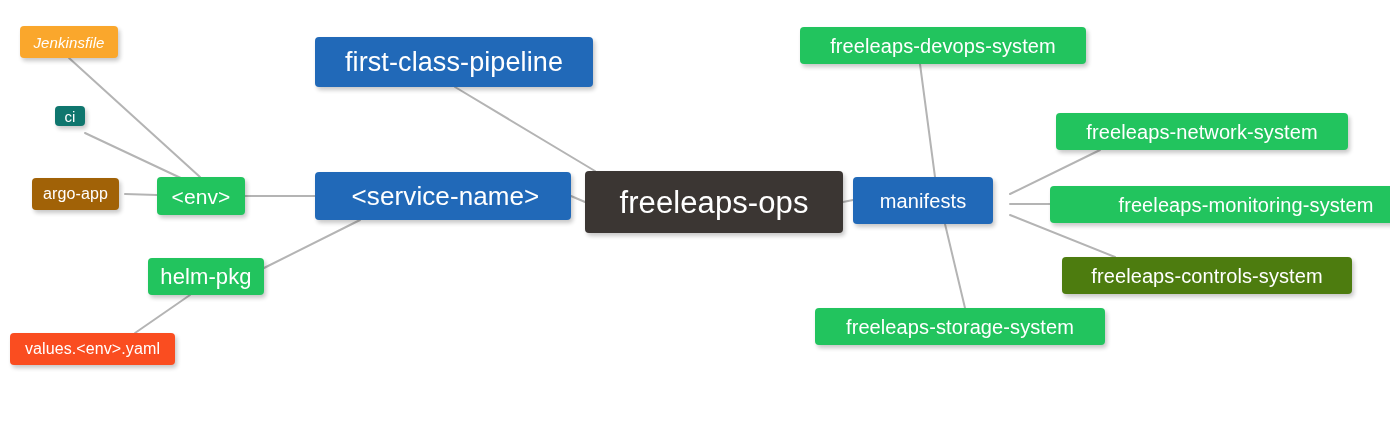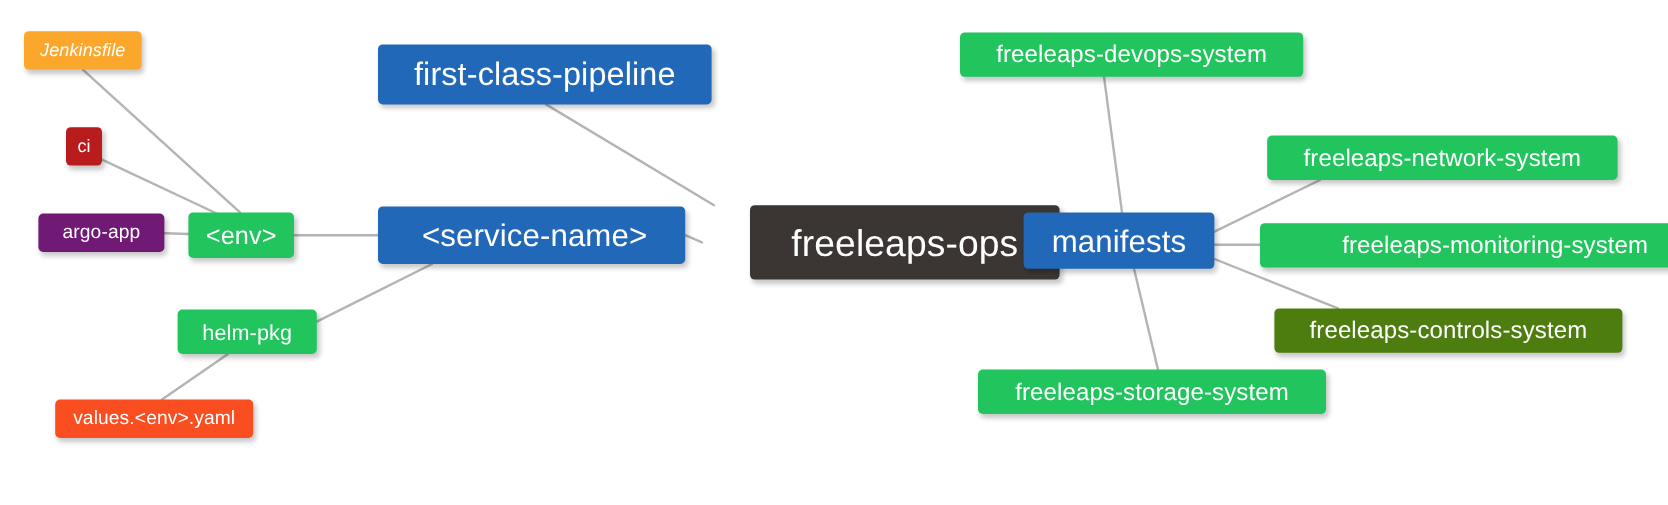--- a/index.html
+++ b/index.html
@@ -39,29 +39,29 @@
       <line x1="185" y1="180" x2="85" y2="133" stroke="#b4b4b4" stroke-width="2" stroke-linecap="round"></line>
       <line x1="157" y1="195" x2="125" y2="194" stroke="#b4b4b4" stroke-width="2" stroke-linecap="round"></line>
       <line x1="190" y1="295" x2="135" y2="333" stroke="#b4b4b4" stroke-width="2" stroke-linecap="round"></line>
       <line x1="935" y1="177" x2="920" y2="64" stroke="#b4b4b4" stroke-width="2" stroke-linecap="round"></line>
       <line x1="1010" y1="194" x2="1100" y2="150" stroke="#b4b4b4" stroke-width="2" stroke-linecap="round"></line>
       <line x1="1010" y1="204" x2="1050" y2="204" stroke="#b4b4b4" stroke-width="2" stroke-linecap="round"></line>
       <line x1="1010" y1="215" x2="1115" y2="257" stroke="#b4b4b4" stroke-width="2" stroke-linecap="round"></line>
       <line x1="945" y1="224" x2="965" y2="308" stroke="#b4b4b4" stroke-width="2" stroke-linecap="round"></line>
     </svg>
   <div id="nodes">
-      <div class="node" style="left: 585px; top: 171px; width: 258px; height: 62px; background: rgb(59, 54, 51); font-size: 31px; margin-left: 40px;">freeleaps-ops</div>
+      <div class="node" style="left: 585px; top: 171px; width: 258px; height: 62px; background: rgb(59, 54, 51); font-size: 31px;">freeleaps-ops</div>
       <div class="node" style="left: 315px; top: 172px; width: 256px; height: 48px; background: rgb(33, 105, 184); font-size: 26px; padding-left: 15px;">&lt;service-name&gt;</div>
-      <div class="node" style="left: 853px; top: 177px; width: 159px; height: 47px; background: rgb(33, 105, 184); font-size: 26px;">manifests</div>
+      <div class="node" style="left: 853px; top: 177px; width: 140px; height: 47px; background: rgb(33, 105, 184); font-size: 20px;">manifests</div>
       <div class="node" style="left: 315px; top: 37px; width: 278px; height: 50px; background: rgb(33, 105, 184); font-size: 27px;">first-class-pipeline</div>
       <div class="node" style="left: 157px; top: 177px; width: 88px; height: 38px; background: rgb(34, 196, 94); font-size: 21px;">&lt;env&gt;</div>
       <div class="node" style="left: 20px; top: 26px; width: 98px; height: 32px; background: rgb(250, 167, 44); font-size: 15px; font-style: italic;">Jenkinsfile</div>
-      <div class="node" style="left: 55px; top: 106px; width: 30px; height: 32px; background: #b91c1c; font-size: 15px;">ci</div>
-      <div class="node" style="left: 32px; top: 178px; width: 105px; height: 32px; background: #701a75; font-size: 16px;">argo-app</div>
-      <div class="node" style="left: 148px; top: 258px; width: 116px; height: 37px; background: rgb(34, 196, 94); font-size: 18px;">helm-pkg</div>
-      <div class="node" style="left: 10px; top: 333px; width: 165px; height: 32px; background: rgb(250, 77, 32); font-size: 16px; margin-left: 36px;">values.&lt;env&gt;.yaml</div>
+      <div class="node" style="left: 55px; top: 106px; width: 30px; height: 20px; background: #0f766e; font-size: 15px;">ci</div>
+      <div class="node" style="left: 32px; top: 178px; width: 87px; height: 32px; background: #a16207; font-size: 16px;">argo-app</div>
+      <div class="node" style="left: 148px; top: 258px; width: 116px; height: 37px; background: rgb(34, 196, 94); font-size: 22px;">helm-pkg</div>
+      <div class="node" style="left: 10px; top: 333px; width: 165px; height: 32px; background: rgb(250, 77, 32); font-size: 16px;">values.&lt;env&gt;.yaml</div>
       <div class="node" style="left: 800px; top: 27px; width: 286px; height: 37px; background: rgb(34, 196, 94); font-size: 20px;">freeleaps-devops-system</div>
       <div class="node" style="left: 1056px; top: 113px; width: 292px; height: 37px; background: rgb(34, 196, 94); font-size: 20px;">freeleaps-network-system</div>
       <div class="node" style="left: 1050px; top: 186px; width: 392px; height: 37px; background: rgb(34, 196, 94); font-size: 20px;">freeleaps-monitoring-system</div>
       <div class="node" style="left: 1062px; top: 257px; width: 290px; height: 37px; background: #4d7c0f; font-size: 20px;">freeleaps-controls-system</div>
       <div class="node" style="left: 815px; top: 308px; width: 290px; height: 37px; background: rgb(34, 196, 94); font-size: 20px;">freeleaps-storage-system</div>
     </div>
 </div>
 
 </body></html>

